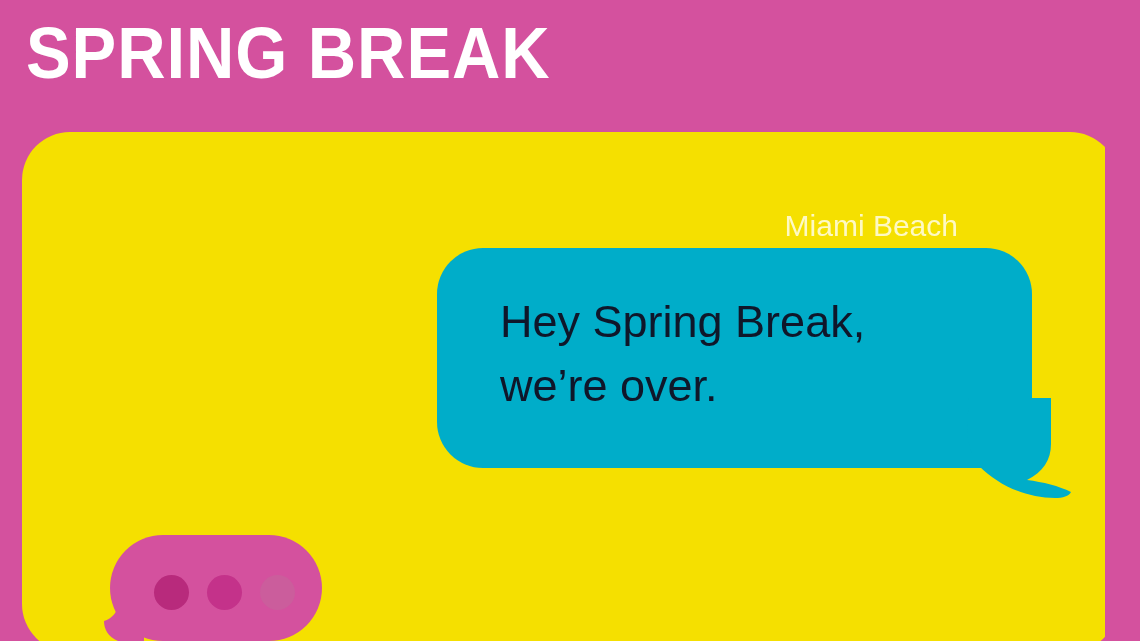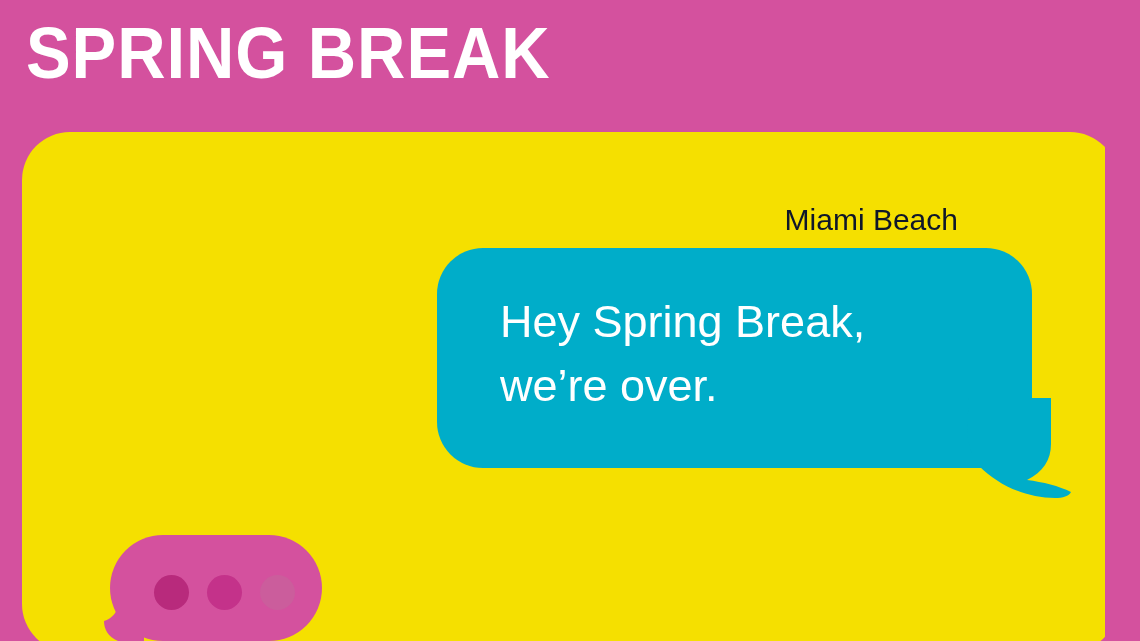--- a/index.html
+++ b/index.html
@@ -48,24 +48,24 @@
     height: 520px;
     background: #f5e000;
     border-radius: 48px;
     overflow: hidden;
   }
 
   
   .contact-label {
     position: absolute;
     left: 728px;
-    top: 202px;
+    top: 208px;
     width: 230px;
     text-align: right;
-    color: #0f172a;
+    color: #fef9c3;
     font-size: 30px;
     line-height: 36px;
     font-weight: 400;
     white-space: nowrap;
   }
 
   
   .bubble-wrap {
     position: absolute;
     left: 437px;
@@ -88,21 +88,21 @@
     top: 150px;
     width: 110px;
     height: 100px;
     overflow: visible;
   }
   .bubble-text {
     position: absolute;
     left: 63px;
     top: 42px;
     width: 500px;
-    color: #ffffff;
+    color: #0f172a;
     font-size: 45px;
     line-height: 64px;
     font-weight: 400;
     white-space: pre-line;
   }
 
   
   .typing-wrap {
     position: absolute;
     left: 104px;

